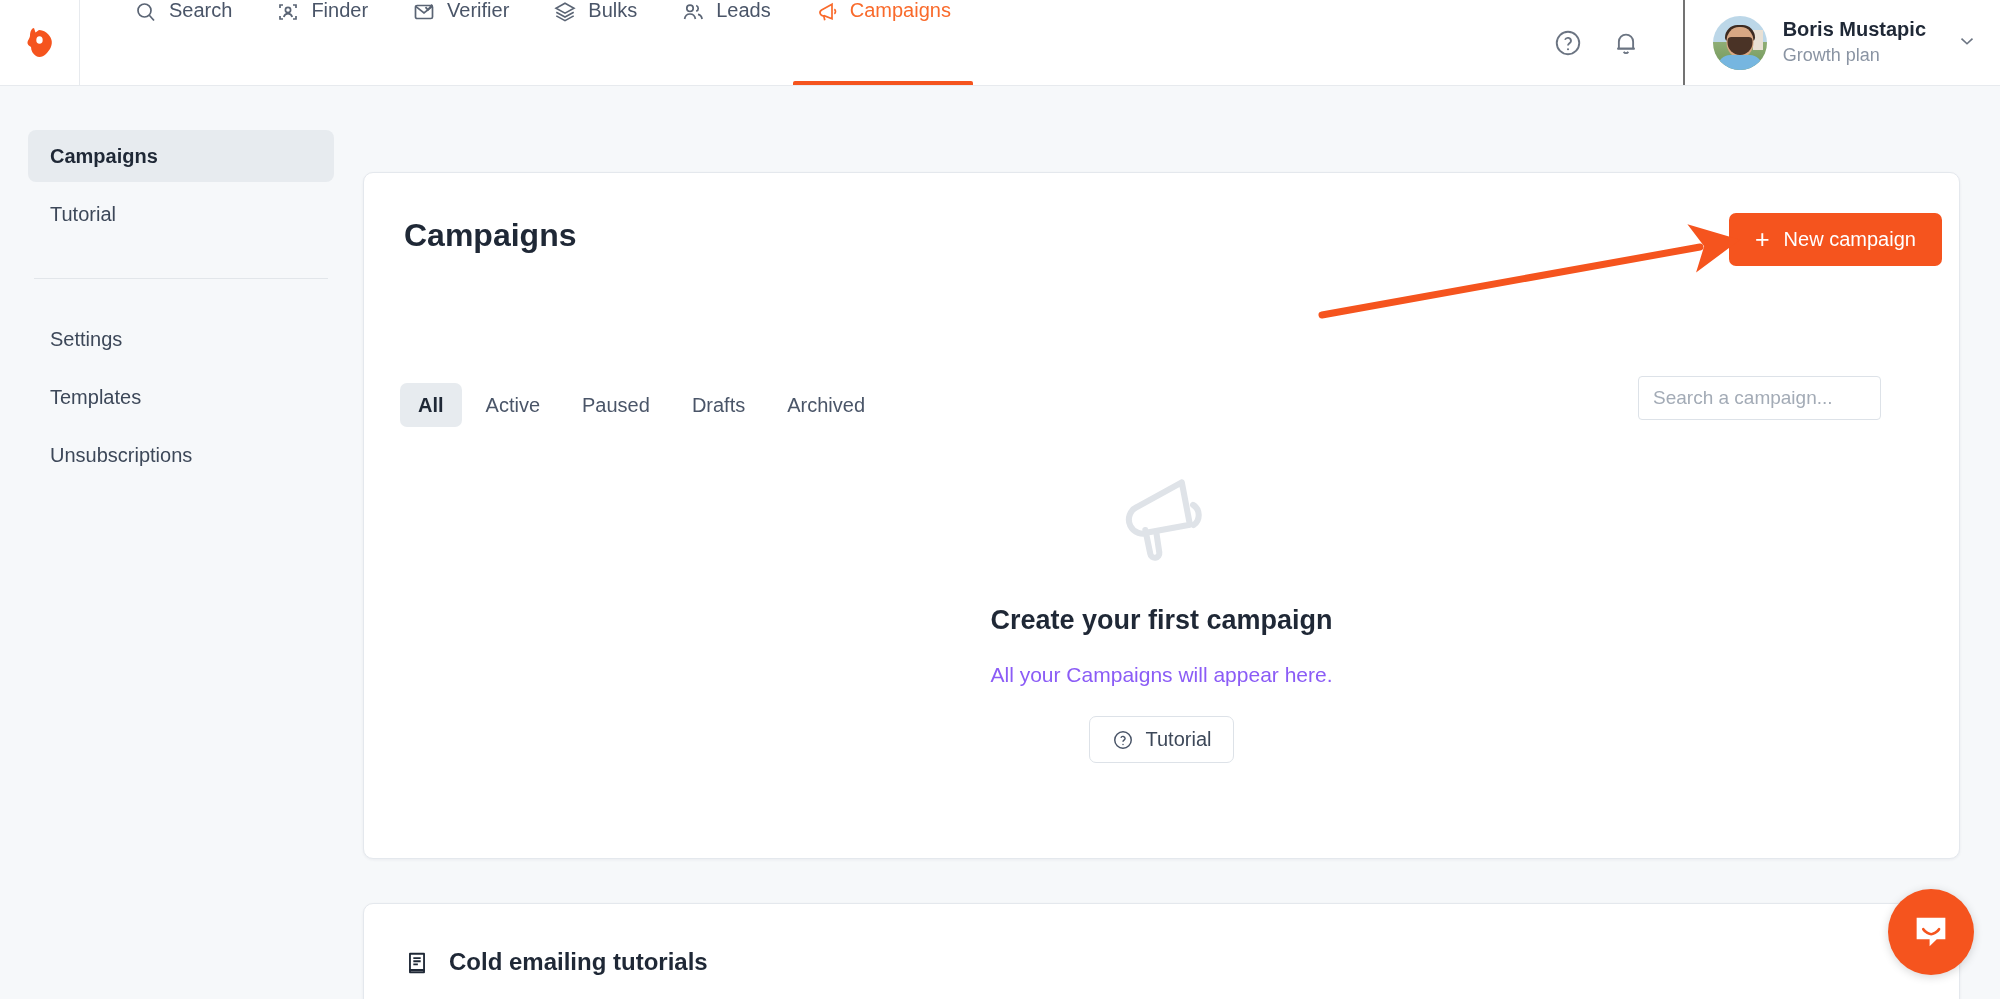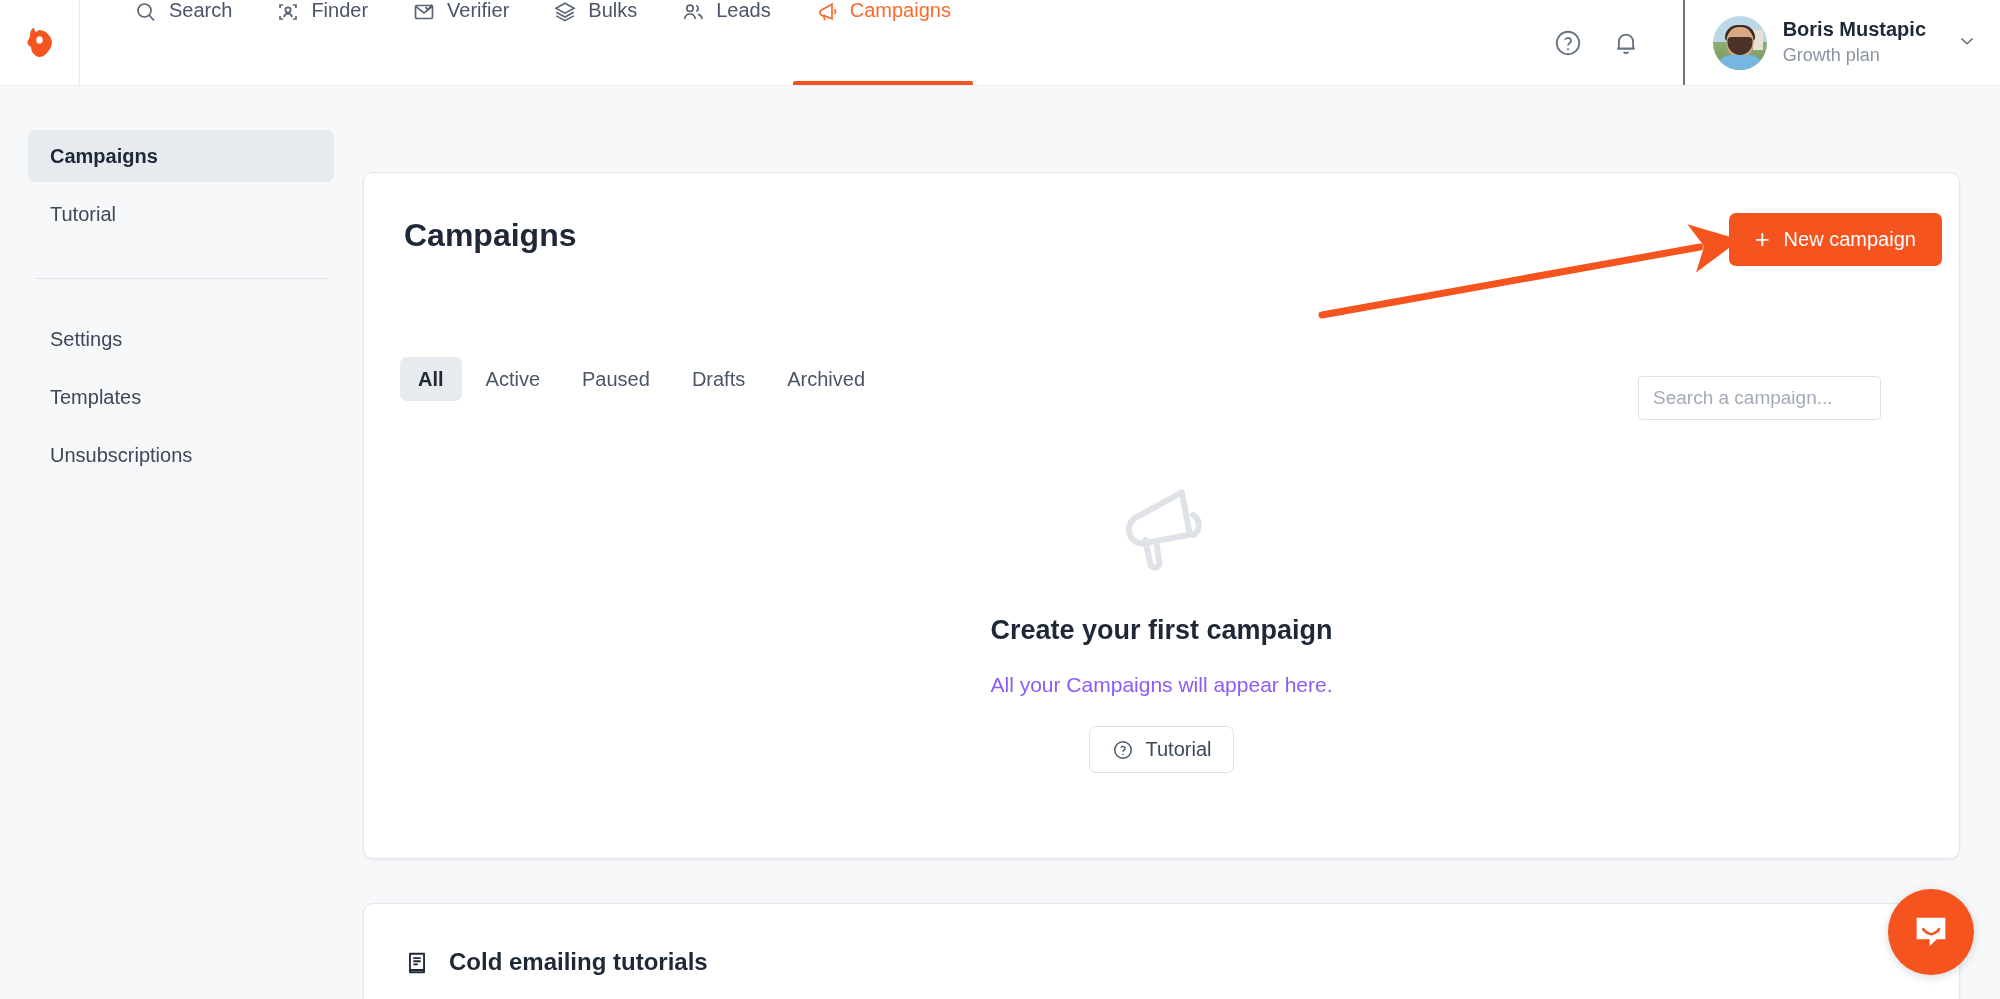--- a/index.html
+++ b/index.html
@@ -120,21 +120,21 @@
     height: 53px; padding: 0 26px;
     background: #f5541e; color: #ffffff;
     border: none; border-radius: 7px;
     display: flex; align-items: center; gap: 14px;
     font-size: 20px; font-family: "Liberation Sans", sans-serif;
     cursor: pointer;
   }
   .new-btn .plus { font-size: 25px; line-height: 1; font-weight: 300; }
 
   .tabs {
-    position: absolute; left: 36px; top: 184px;
+    position: absolute; left: 36px; top: 210px;
     display: flex; align-items: center; gap: 6px;
   }
   .tab {
     height: 44px; padding: 0 18px; border-radius: 7px;
     display: flex; align-items: center;
     font-size: 20px; color: #4a5568; cursor: pointer;
   }
   .tab.active { background: #e7ebef; color: #1f2836; font-weight: bold; }
 
   .search-wrap {
@@ -147,21 +147,21 @@
   .search-wrap input {
     border: none; outline: none; flex: 1 1 auto;
     font-size: 19px; color: #3d4859;
     font-family: "Liberation Sans", sans-serif;
     background: transparent;
   }
   .search-wrap input::placeholder { color: #a3abb6; }
 
   
   .empty {
-    position: absolute; left: 0; right: 0; top: 300px;
+    position: absolute; left: 0; right: 0; top: 290px;
     display: flex; flex-direction: column; align-items: center;
   }
   .empty-title {
     font-size: 27px; font-weight: bold; color: #1f2836; margin-top: 34px;
   }
   .empty-sub { font-size: 21px; color: #8b5cf6; margin-top: 27px; }
   .tutorial-btn {
     margin-top: 29px; height: 47px; padding: 0 22px;
     border: 1px solid #dde2e8; border-radius: 7px;
     background: #fff; display: flex; align-items: center; gap: 12px;

